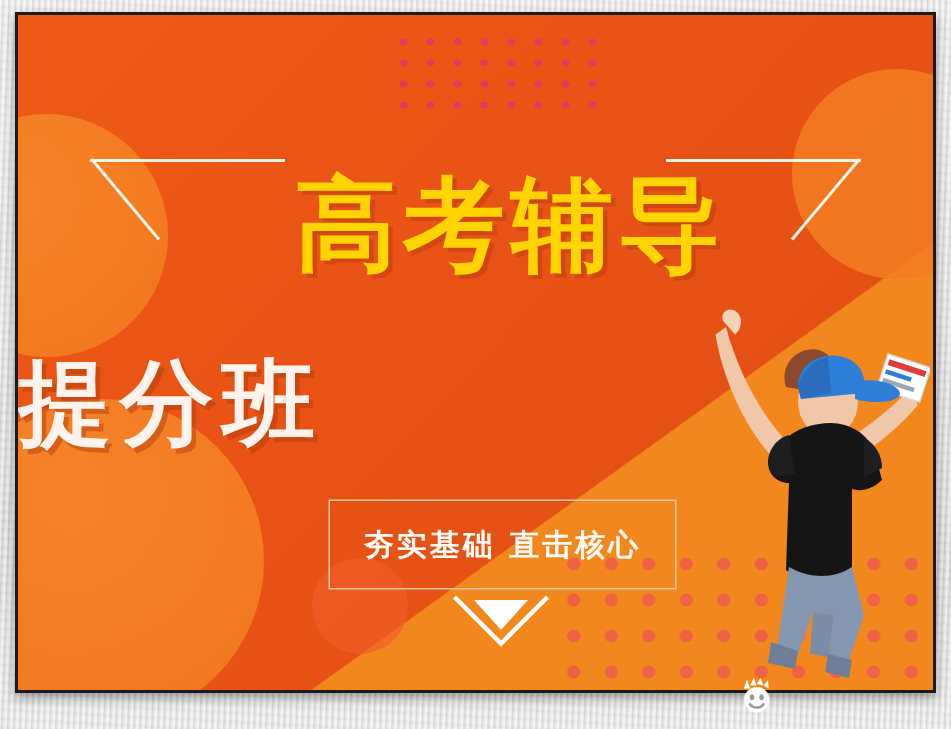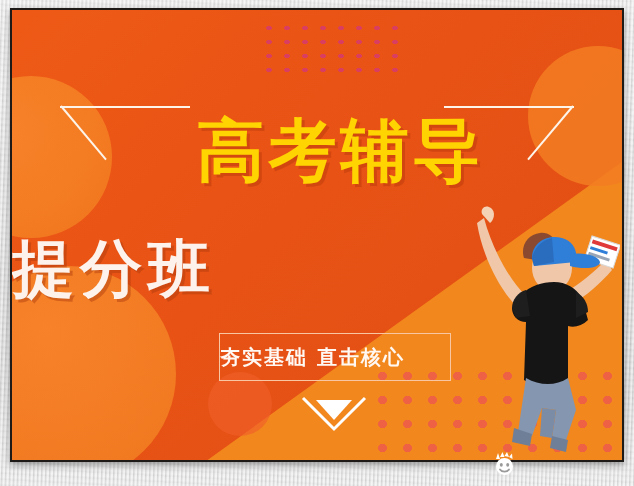--- a/index.html
+++ b/index.html
@@ -88,43 +88,43 @@
   .br-right .br-line-h{left:0;right:0;}
   .br-diag{
     position:absolute;width:2px;height:70px;background:#fdf4ea;
   }
   .br-left .br-diag{left:0;top:0;transform-origin:top center;transform:rotate(-40deg);}
   .br-right .br-diag{right:0;top:0;transform-origin:top center;transform:rotate(40deg);}
 
   
   .headline{
     position:absolute;left:0;right:0;top:106px;text-align:center;
-    font-family:Liberation Sans, sans-serif;
+    font-family:Liberation Serif, serif;
     font-size:68px;font-weight:bold;letter-spacing:4px;
     color:#ffd400;
     line-height:1;
     text-shadow:3px 3px 0 rgba(170,50,10,.35);
     white-space:nowrap;
     padding-left:47px;
   }
   .subhead{
     position:absolute;left:0;right:0;top:228px;text-align:left;
     font-family:"DejaVu Sans","Liberation Sans",sans-serif;
     font-size:62px;font-weight:bold;letter-spacing:6px;
     color:#fdf3ec;line-height:1;
     text-shadow:3px 3px 0 rgba(172,58,14,.45);
     white-space:nowrap;
   }
 
   
   .tagbox{
-    position:absolute;left:207px;top:323px;width:232px;height:48px;
+    position:absolute;left:207px;top:323px;width:232px;height:60px;
     border:1.6px solid #f9c6a4;
     box-sizing:border-box;
-    display:flex;align-items:center;
+    display:flex;align-items:center;justify-content:center;
   }
   .tagtext{
     font-family:"DejaVu Sans","Liberation Sans",sans-serif;
     font-size:20px;font-weight:bold;color:#fff8f3;letter-spacing:2px;
     white-space:nowrap;
   }
 
   
   .chevron{position:absolute;left:289px;top:386px;width:66px;height:38px;}
 

